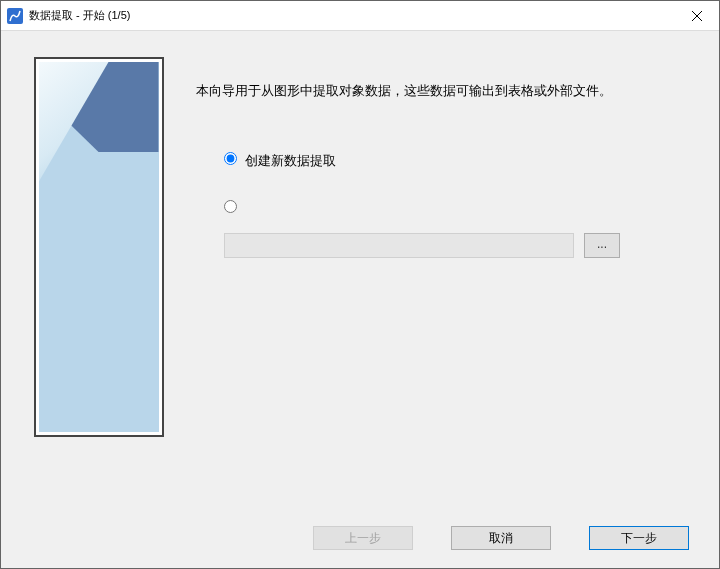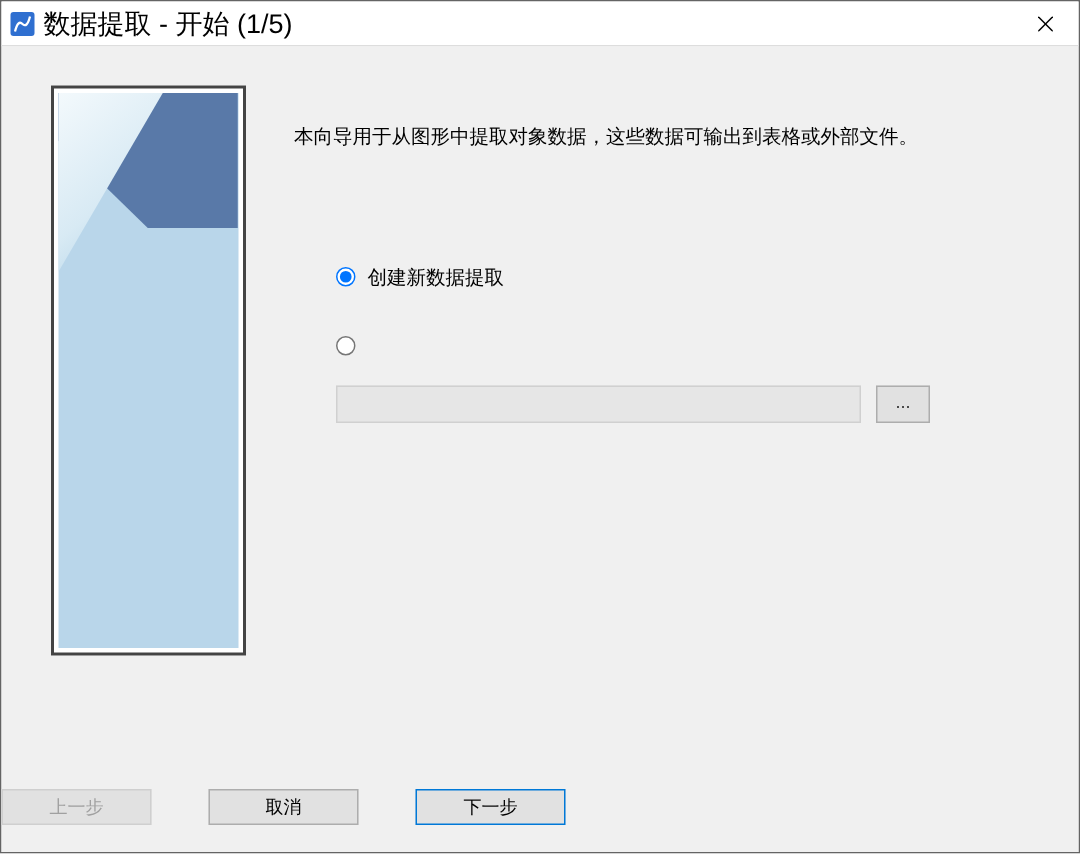--- a/index.html
+++ b/index.html
@@ -40,21 +40,21 @@
     justify-content: center;
     margin-right: 6px;
     border-radius: 2px;
   }
   .titlebar .app-icon svg {
     width: 12px;
     height: 12px;
   }
   .titlebar .title-text {
     flex: 1;
-    font-size: 18px;
+    font-size: 11px;
     color: #000;
   }
   .titlebar .close-btn {
     width: 45px;
     height: 29px;
     display: flex;
     align-items: center;
     justify-content: center;
     font-size: 14px;
     color: #000;
@@ -110,29 +110,28 @@
     clip-path: polygon(0 0, 0 100%, 100% 0);
     border-bottom-right-radius: 40% 20%;
   }
   .main-pane {
     flex: 1;
     padding: 30px 20px 20px 20px;
     font-size: 13px;
     color: #000;
   }
   .intro-text {
-    margin-bottom: 74px;
+    margin-bottom: 50px;
     line-height: 1.6;
   }
   .radio-group {
     padding-left: 28px;
   }
   .radio-row {
     display: flex;
-    align-items: center;
     margin-bottom: 30px;
   }
   .radio-row input[type="radio"] {
     margin-right: 8px;
     width: 13px;
     height: 13px;
   }
   .radio-row label {
     font-size: 13px;
   }
@@ -159,20 +158,21 @@
     border: 1px solid #adadad;
     font-size: 12px;
     text-align: center;
     line-height: 21px;
     color: #333;
   }
   .button-bar {
     height: 60px;
     display: flex;
     align-items: center;
+    justify-content: flex-end;
     padding-right: 30px;
     gap: 38px;
   }
   .btn {
     width: 100px;
     height: 24px;
     background: #e1e1e1;
     border: 1px solid #adadad;
     font-size: 12px;
     text-align: center;

